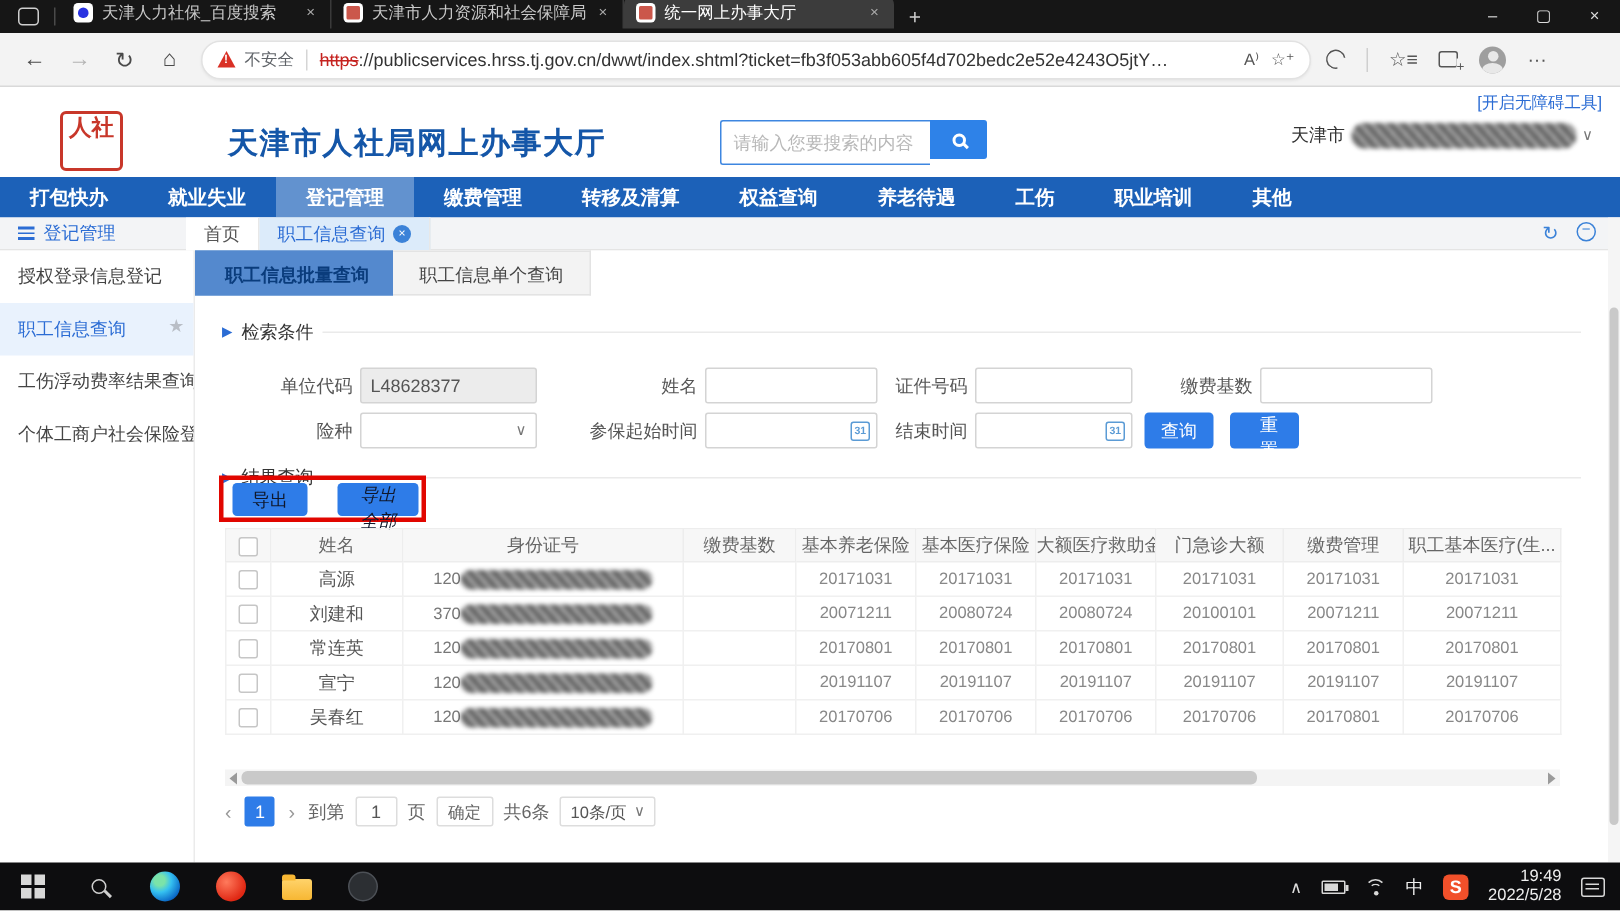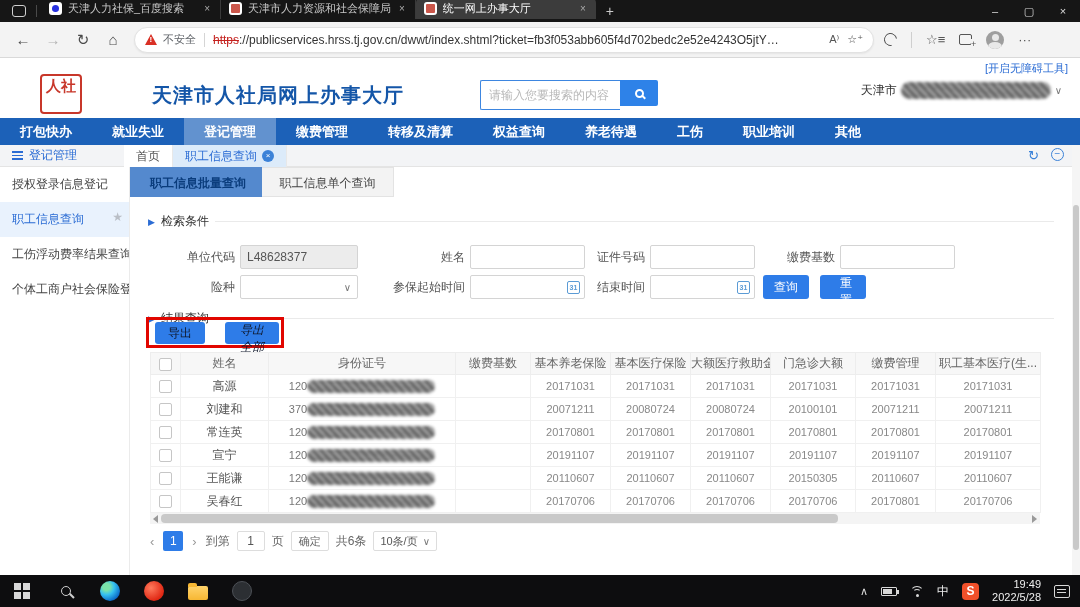--- a/index.html
+++ b/index.html
@@ -395,32 +395,20 @@
               <td></td>
               <td>20191107</td>
               <td>20191107</td>
               <td>20191107</td>
               <td>20191107</td>
               <td>20191107</td>
               <td>20191107</td>
             </tr>
             <tr>
               <td><span class="cb"></span></td>
-              <td class="namecell">王能谦</td>
-              <td><span class="idpfx">120</span><span class="blob idblob"></span></td>
-              <td></td>
-              <td>20110607</td>
-              <td>20110607</td>
-              <td>20110607</td>
-              <td>20150305</td>
-              <td>20110607</td>
-              <td>20110607</td>
-            </tr>
-            <tr>
-              <td><span class="cb"></span></td>
               <td class="namecell">吴春红</td>
               <td><span class="idpfx">120</span><span class="blob idblob"></span></td>
               <td></td>
               <td>20170706</td>
               <td>20170706</td>
               <td>20170706</td>
               <td>20170706</td>
               <td>20170801</td>
               <td>20170706</td>
             </tr>

